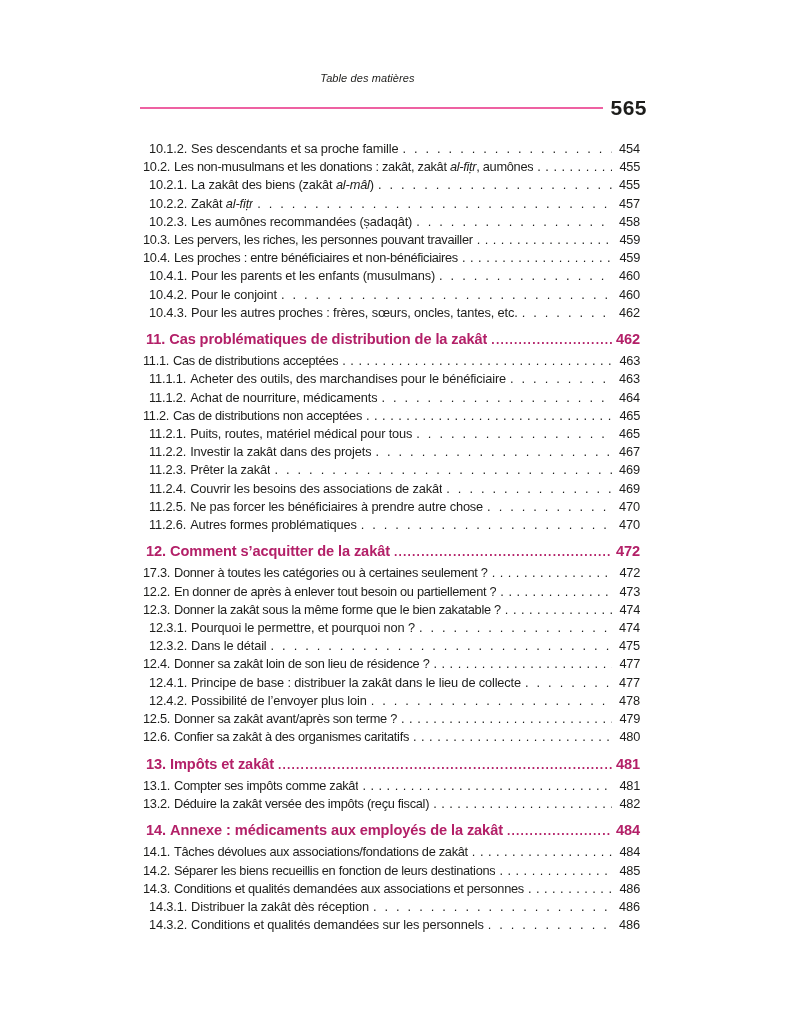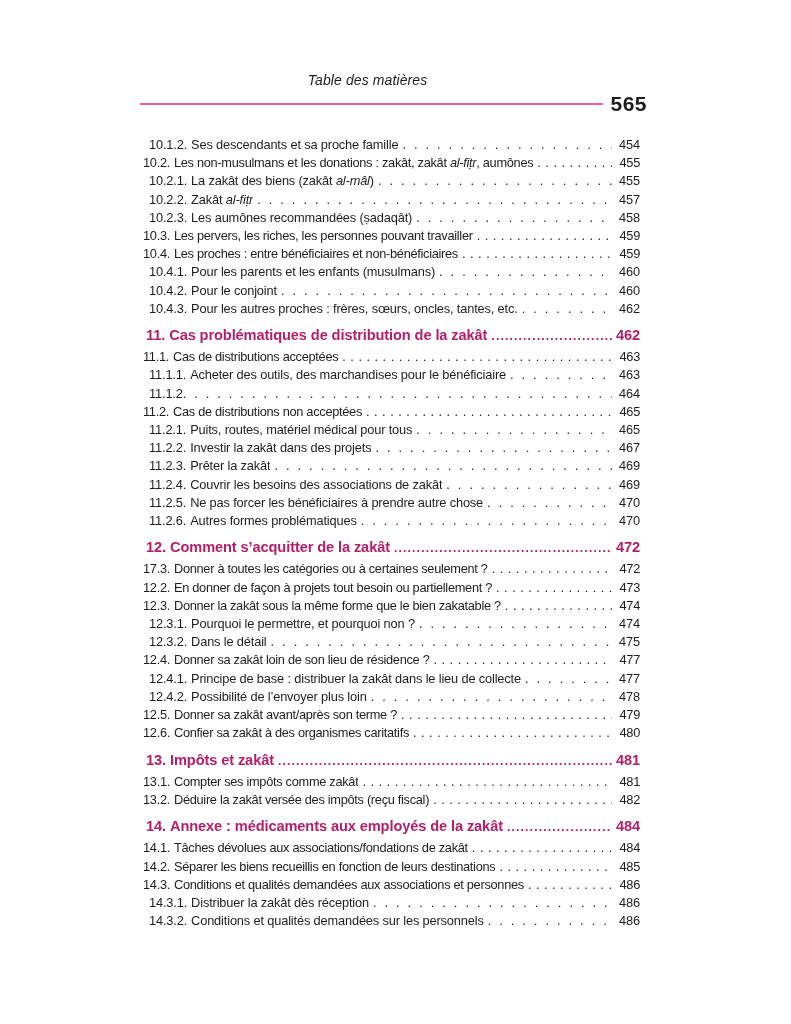--- a/index.html
+++ b/index.html
@@ -19,26 +19,26 @@
   .page {
     position: relative;
     width: 791px; height: 1024px;
     background: #ffffff;
   }
 
   
   .header { margin: 72px 144px 0 140px; }
   .running-title {
     font-style: italic;
-    font-size: 14px;
+    font-size: 11px;
     text-align: center;
     margin-right: 52px;   
     letter-spacing: 0.1px;
   }
-  .rule-row { display: flex; align-items: center; margin-top: 5px; }
+  .rule-row { display: flex; align-items: center; margin-top: 13px; }
   .rule { flex: 1; height: 2px; background: var(--rule-pink); }
   .folio {
     margin-left: 7px;
     font-size: 21px;
     font-weight: bold;
     letter-spacing: 0.5px;
     line-height: 1;
   }
 
   
@@ -186,20 +186,21 @@
 
   <div class="row lv3">
     <span class="num">11.1.1.</span>
     <span class="title">Acheter des outils, des marchandises pour le bénéficiaire</span>
     <span class="dots"></span>
     <span class="pg">463</span>
   </div>
 
   <div class="row lv3">
     <span class="num">11.1.2.</span>
+    <span class="title">Achat de nourriture, médicaments</span>
     <span class="dots"></span>
     <span class="pg">464</span>
   </div>
 
   <div class="row lv2">
     <span class="num">11.2.</span>
     <span class="title">Cas de distributions non acceptées</span>
     <span class="dots"></span>
     <span class="pg">465</span>
   </div>
@@ -255,21 +256,21 @@
 
   <div class="row lv2">
     <span class="num">17.3.</span>
     <span class="title">Donner à toutes les catégories ou à certaines seulement ?</span>
     <span class="dots"></span>
     <span class="pg">472</span>
   </div>
 
   <div class="row lv2">
     <span class="num">12.2.</span>
-    <span class="title">En donner de façon à projets tout besoin ou partiellement ?</span>
+    <span class="title">En donner de après à enlever tout besoin ou partiellement ?</span>
     <span class="dots"></span>
     <span class="pg">473</span>
   </div>
 
   <div class="row lv2">
     <span class="num">12.3.</span>
     <span class="title">Donner la zakât sous la même forme que le bien zakatable ?</span>
     <span class="dots"></span>
     <span class="pg">474</span>
   </div>

